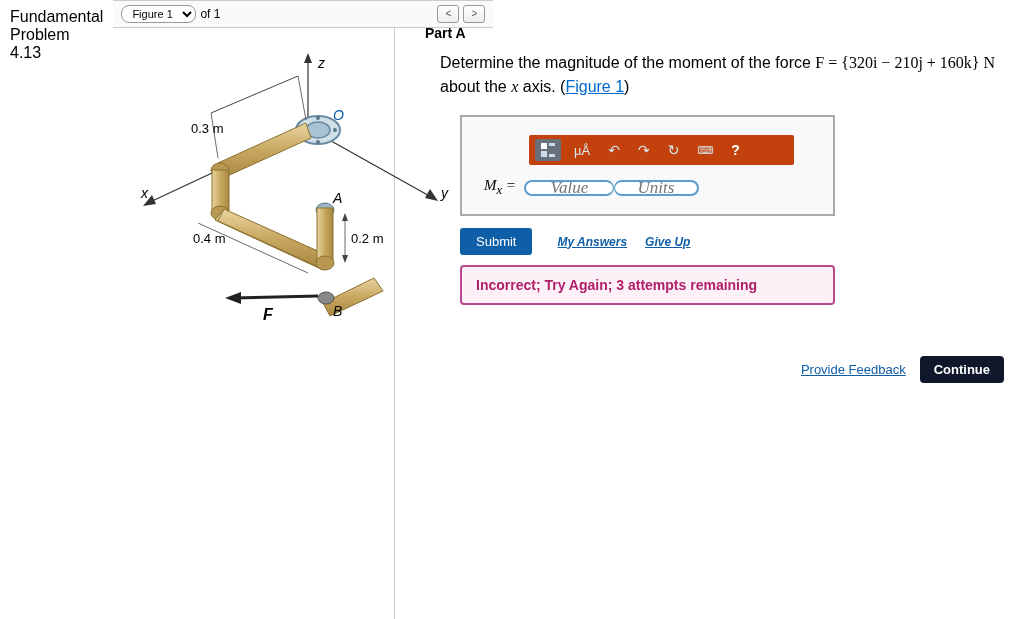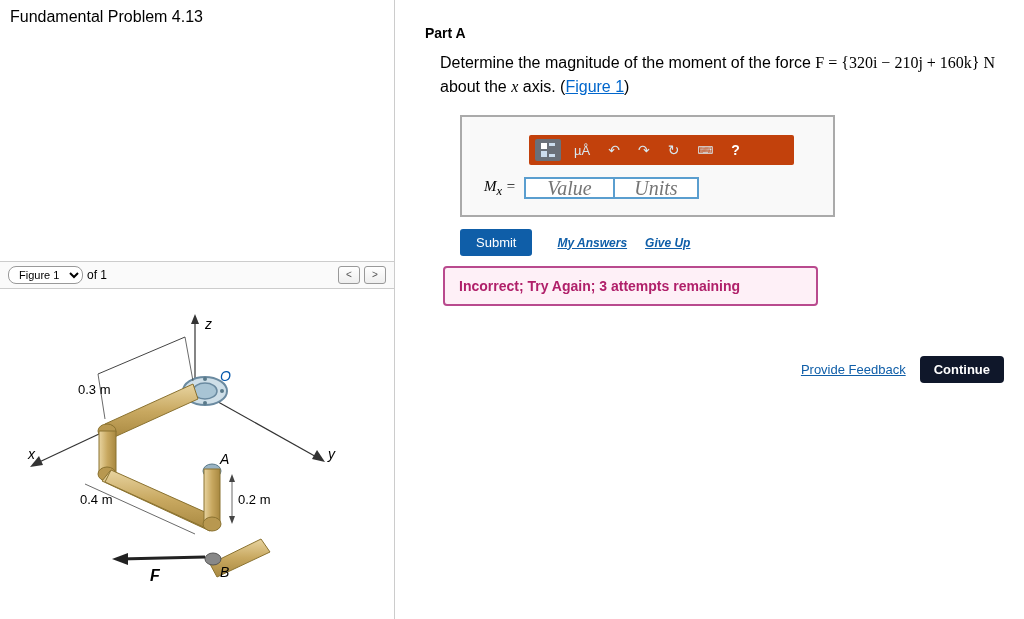--- a/index.html
+++ b/index.html
@@ -1,18 +1,18 @@
 <!DOCTYPE html>
 <html><head>
   <meta charset="utf-8">
   <style>
     * { box-sizing: border-box; margin: 0; padding: 0; }
     body { font-family: Arial, Helvetica, sans-serif; font-size: 13px; background: #fff; color: #000; }
     .page { display: flex; width: 1024px; height: 619px; }
-    .left-panel { width: 395px; border-right: 1px solid #ccc; display: flex; flex-direction: column; }
+    .left-panel { width: 395px; border-right: 1px solid #ccc; display: flex; flex-direction: row; }
     .problem-title { padding: 8px 10px; font-size: 16px; }
     .spacer { flex: 1; }
     .figure-section { border-top: 1px solid #ccc; }
     .figure-header { display: flex; align-items: center; justify-content: space-between; padding: 4px 8px; border-bottom: 1px solid #ccc; background: #fafafa; }
     .figure-select { display: flex; align-items: center; gap: 4px; }
     .figure-select select { font-size: 11px; border: 1px solid #999; border-radius: 8px; padding: 1px 6px; background: #fff; }
     .figure-select span { font-size: 12px; }
     .nav-arrows { display: flex; gap: 4px; }
     .nav-btn { width: 22px; height: 18px; border: 1px solid #999; border-radius: 3px; background: linear-gradient(#fff,#eee); font-size: 10px; line-height: 16px; text-align: center; cursor: pointer; color:#555;}
     .figure-image { padding: 10px; }
@@ -21,28 +21,28 @@
     .instruction { font-size: 16px; margin-left: 15px; margin-bottom: 16px; line-height: 1.5; }
     .instruction .math { font-family: 'Times New Roman', serif; }
     .fig-link { color: #0066cc; text-decoration: underline; cursor: pointer; }
     .sub-instruction { font-weight: bold; font-size: 13px; margin-left: 15px; margin-bottom: 18px; margin-top:6px;}
     .answer-box { margin-left: 35px; border: 2px solid #aaa; background: #f9f9f9; width: 375px; padding: 18px 12px 16px 12px; }
     .toolbar { background: #c2410c; height: 30px; display: flex; align-items: center; gap: 8px; padding: 0 6px; margin-left: 55px; width: 265px; margin-bottom: 12px; border-radius:2px;}
     .tb-btn { color: #d8e8f0; font-size: 14px; cursor: pointer; padding: 0 5px; display:flex; align-items:center; justify-content:center;}
     .tb-btn.active { background:#6a7079; border-radius:2px; padding:3px 5px;}
     .input-row { display: flex; align-items: center; margin-left: 10px; }
     .input-row .label { font-family: 'Times New Roman', serif; font-style: italic; font-size: 15px; margin-right: 8px; }
-    .value-input, .units-input { height: 22px; font-family: 'Times New Roman', serif; font-style: italic; font-size: 20px; text-align: center; background: #fff; color:#777;}
+    .value-input, .units-input { height: 16px; font-family: 'Times New Roman', serif; font-style: italic; font-size: 17px; text-align: center; background: #fff; color:#777;border-radius:9px;}
     .value-input { width: 90px; border: 2px solid #5a9ecf; border-right: 1px solid #5a9ecf; }
     .units-input { width: 85px; border: 2px solid #5a9ecf; border-left: 1px solid #5a9ecf; }
     .submit-row { margin-left: 35px; margin-top: 12px; display: flex; align-items: center; gap: 25px; }
     .submit-btn { background: #0f5ea8; color: #fff; border: none; padding: 6px 16px; font-size: 13px; font-weight: normal; border-radius: 3px; cursor: pointer; }
     .answer-links { display: flex; gap: 18px; font-style: italic; }
     .answer-links a { color: #0f5ea8; font-size: 12px; text-decoration: underline; font-weight: bold; cursor: pointer; }
-    .feedback-box { margin-left: 18px; margin-top: 10px; border: 2px solid #b94a8e; background: #fef0f7; width: 375px; padding: 10px 14px; border-radius: 4px; color: #b0206a; font-weight: bold; font-size:14px;}
+    .feedback-box { margin-left: 35px; margin-top: 10px; border: 2px solid #b94a8e; background: #fef0f7; width: 375px; padding: 10px 14px; border-radius: 4px; color: #b0206a; font-weight: bold; font-size:14px;}
     .bottom-row { position: absolute; right: 20px; top: 356px; display: flex; align-items: center; gap: 14px; }
     .provide-feedback { color: #0f5ea8; font-size: 13px; text-decoration: underline; cursor: pointer; }
     .continue-btn { background: #0f172a; color: #fff; border: none; padding: 6px 14px; font-size: 13px; font-weight: bold; border-radius: 4px; cursor: pointer; }
     svg { display: block; }
   </style>
 </head>
 <body>
 
 <div class="page">
   <div class="left-panel">

